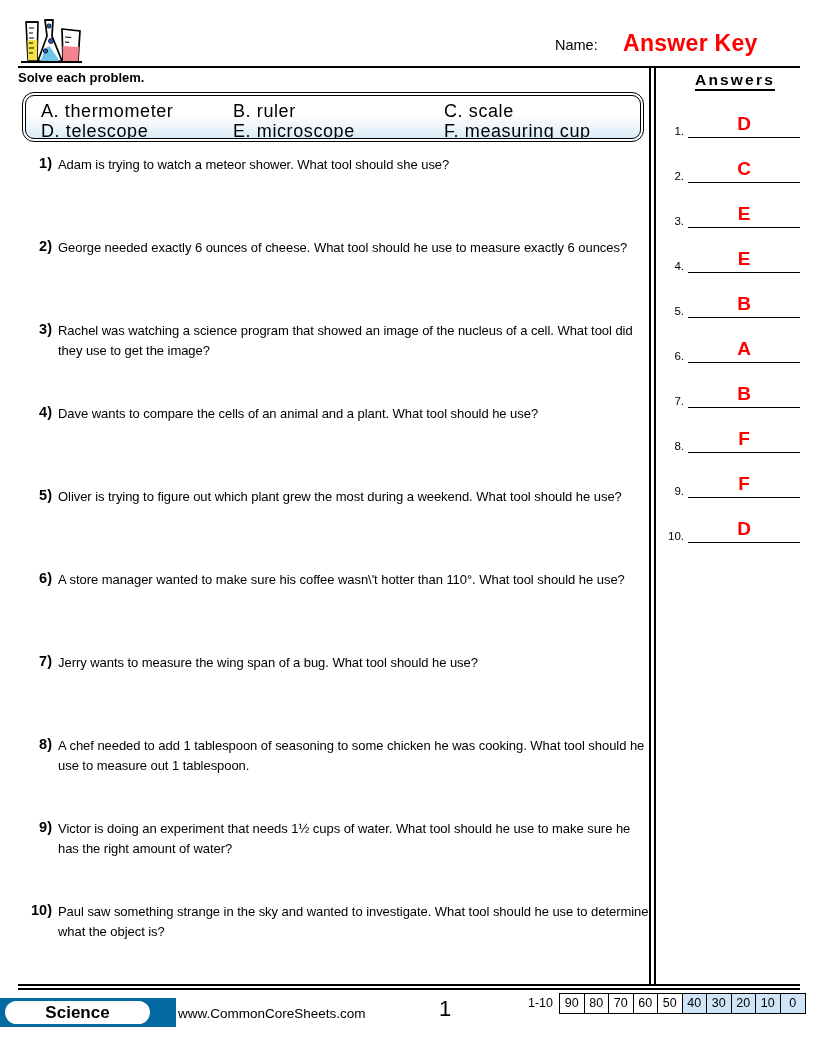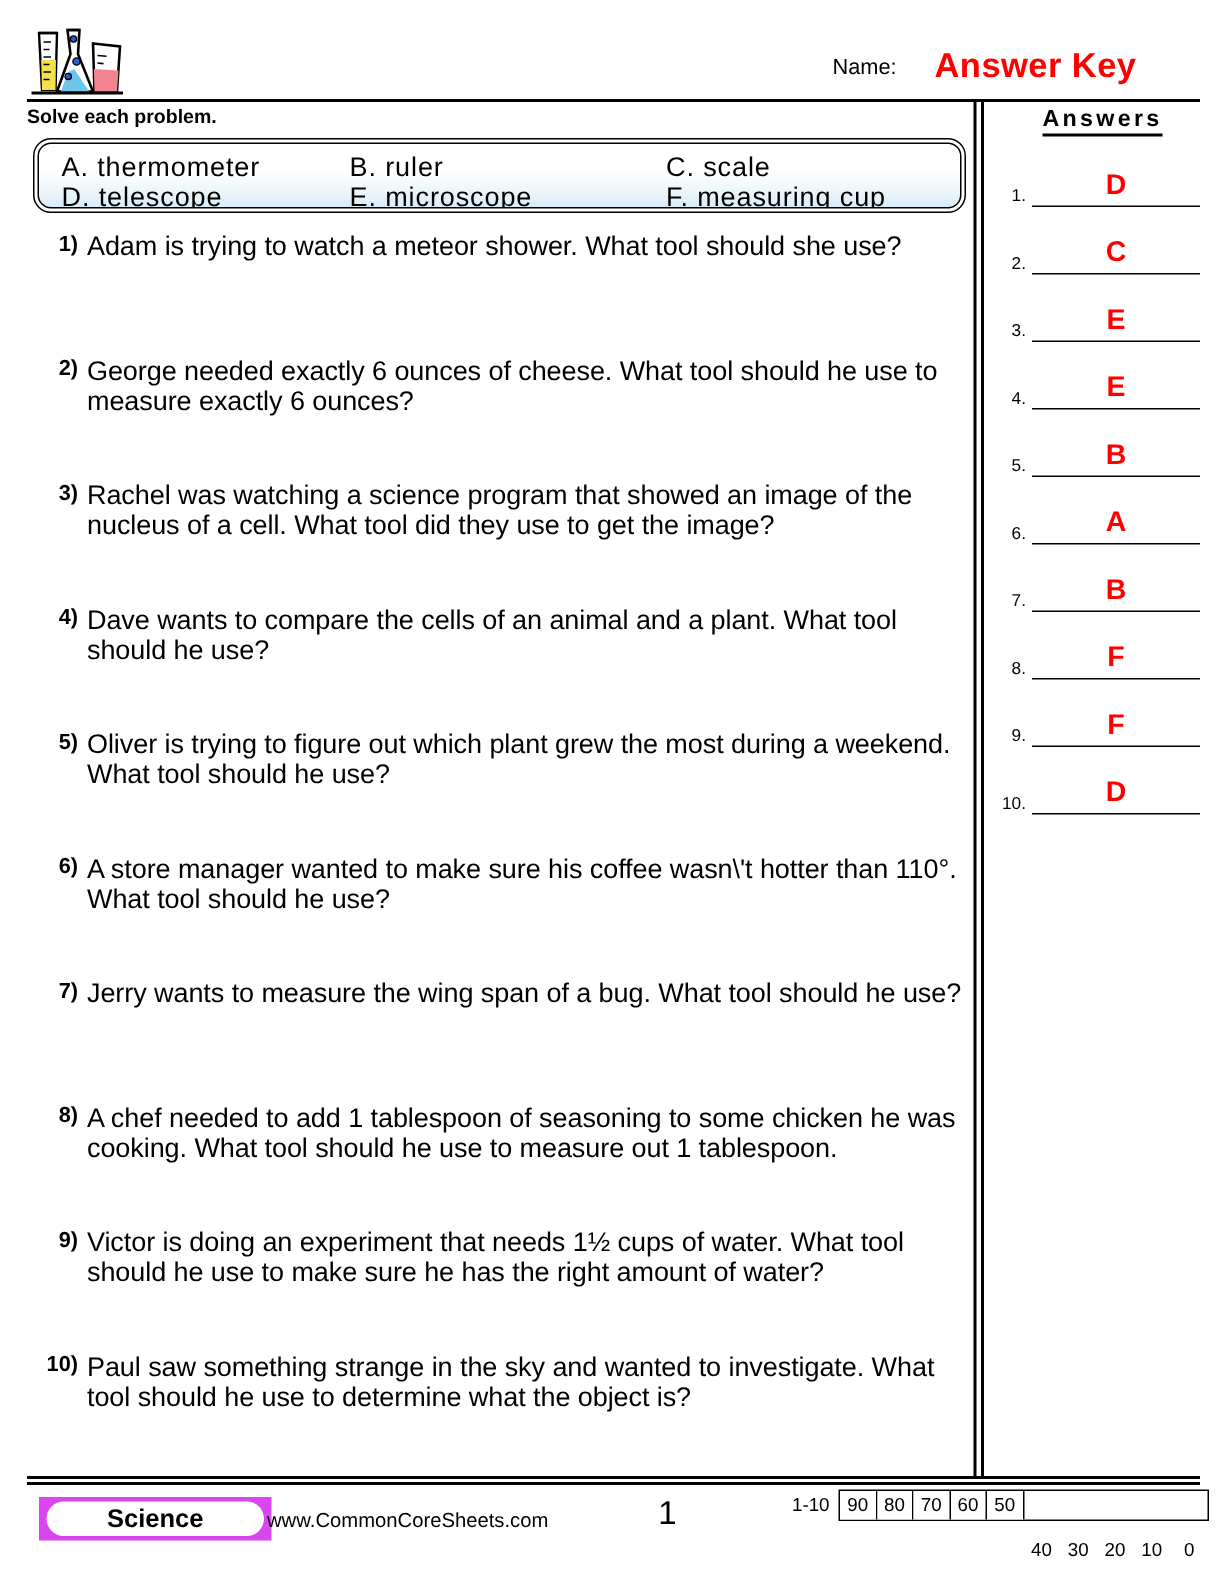--- a/index.html
+++ b/index.html
@@ -151,21 +151,21 @@
     width: 30px;
     text-align: right;
     font-size: 14.5px;
     font-weight: bold;
   }
   .q-text {
     position: absolute;
     left: 36px;
     top: 0;
     width: 592px;
-    font-size: 18px;
+    font-size: 13px;
     line-height: 19.5px;
     letter-spacing: -0.05px;
   }
 
   
   .answers-head {
     position: absolute;
     left: 660px;
     top: 71px;
     width: 150px;
@@ -222,25 +222,25 @@
     position: absolute;
     left: 18px;
     top: 988px;
     width: 782px;
     height: 1.5px;
     background: #000000;
   }
 
   .badge {
     position: absolute;
-    left: 26px;
+    left: 0;
     top: 998px;
-    width: 155px;
+    width: 176px;
     height: 29px;
-    background: #d946ef;
+    background: #0369a1;
   }
   .badge-pill {
     position: absolute;
     left: 5px;
     top: 3px;
     width: 145px;
     height: 23px;
     background: #ffffff;
     border-radius: 12px;
   }
@@ -297,21 +297,21 @@
   .scale-cell {
     width: 24.5px;
     font-size: 12.5px;
     line-height: 19px;
     text-align: center;
     border-right: 1.2px solid #000000;
     box-sizing: border-box;
     background: #ffffff;
   }
   .scale-cell:last-child { border-right: none; }
-  .scale-cell.hl { background: #cfe4f7; margin-top: 30px; }
+  .scale-cell.hl { background: #cfe4f7; }
 </style>
 </head>
 <body>
 
 <div class="page">
 
   <div class="header">
     <div class="sci-icon">
       <svg width="66" height="52" viewBox="0 0 66 52">
 

